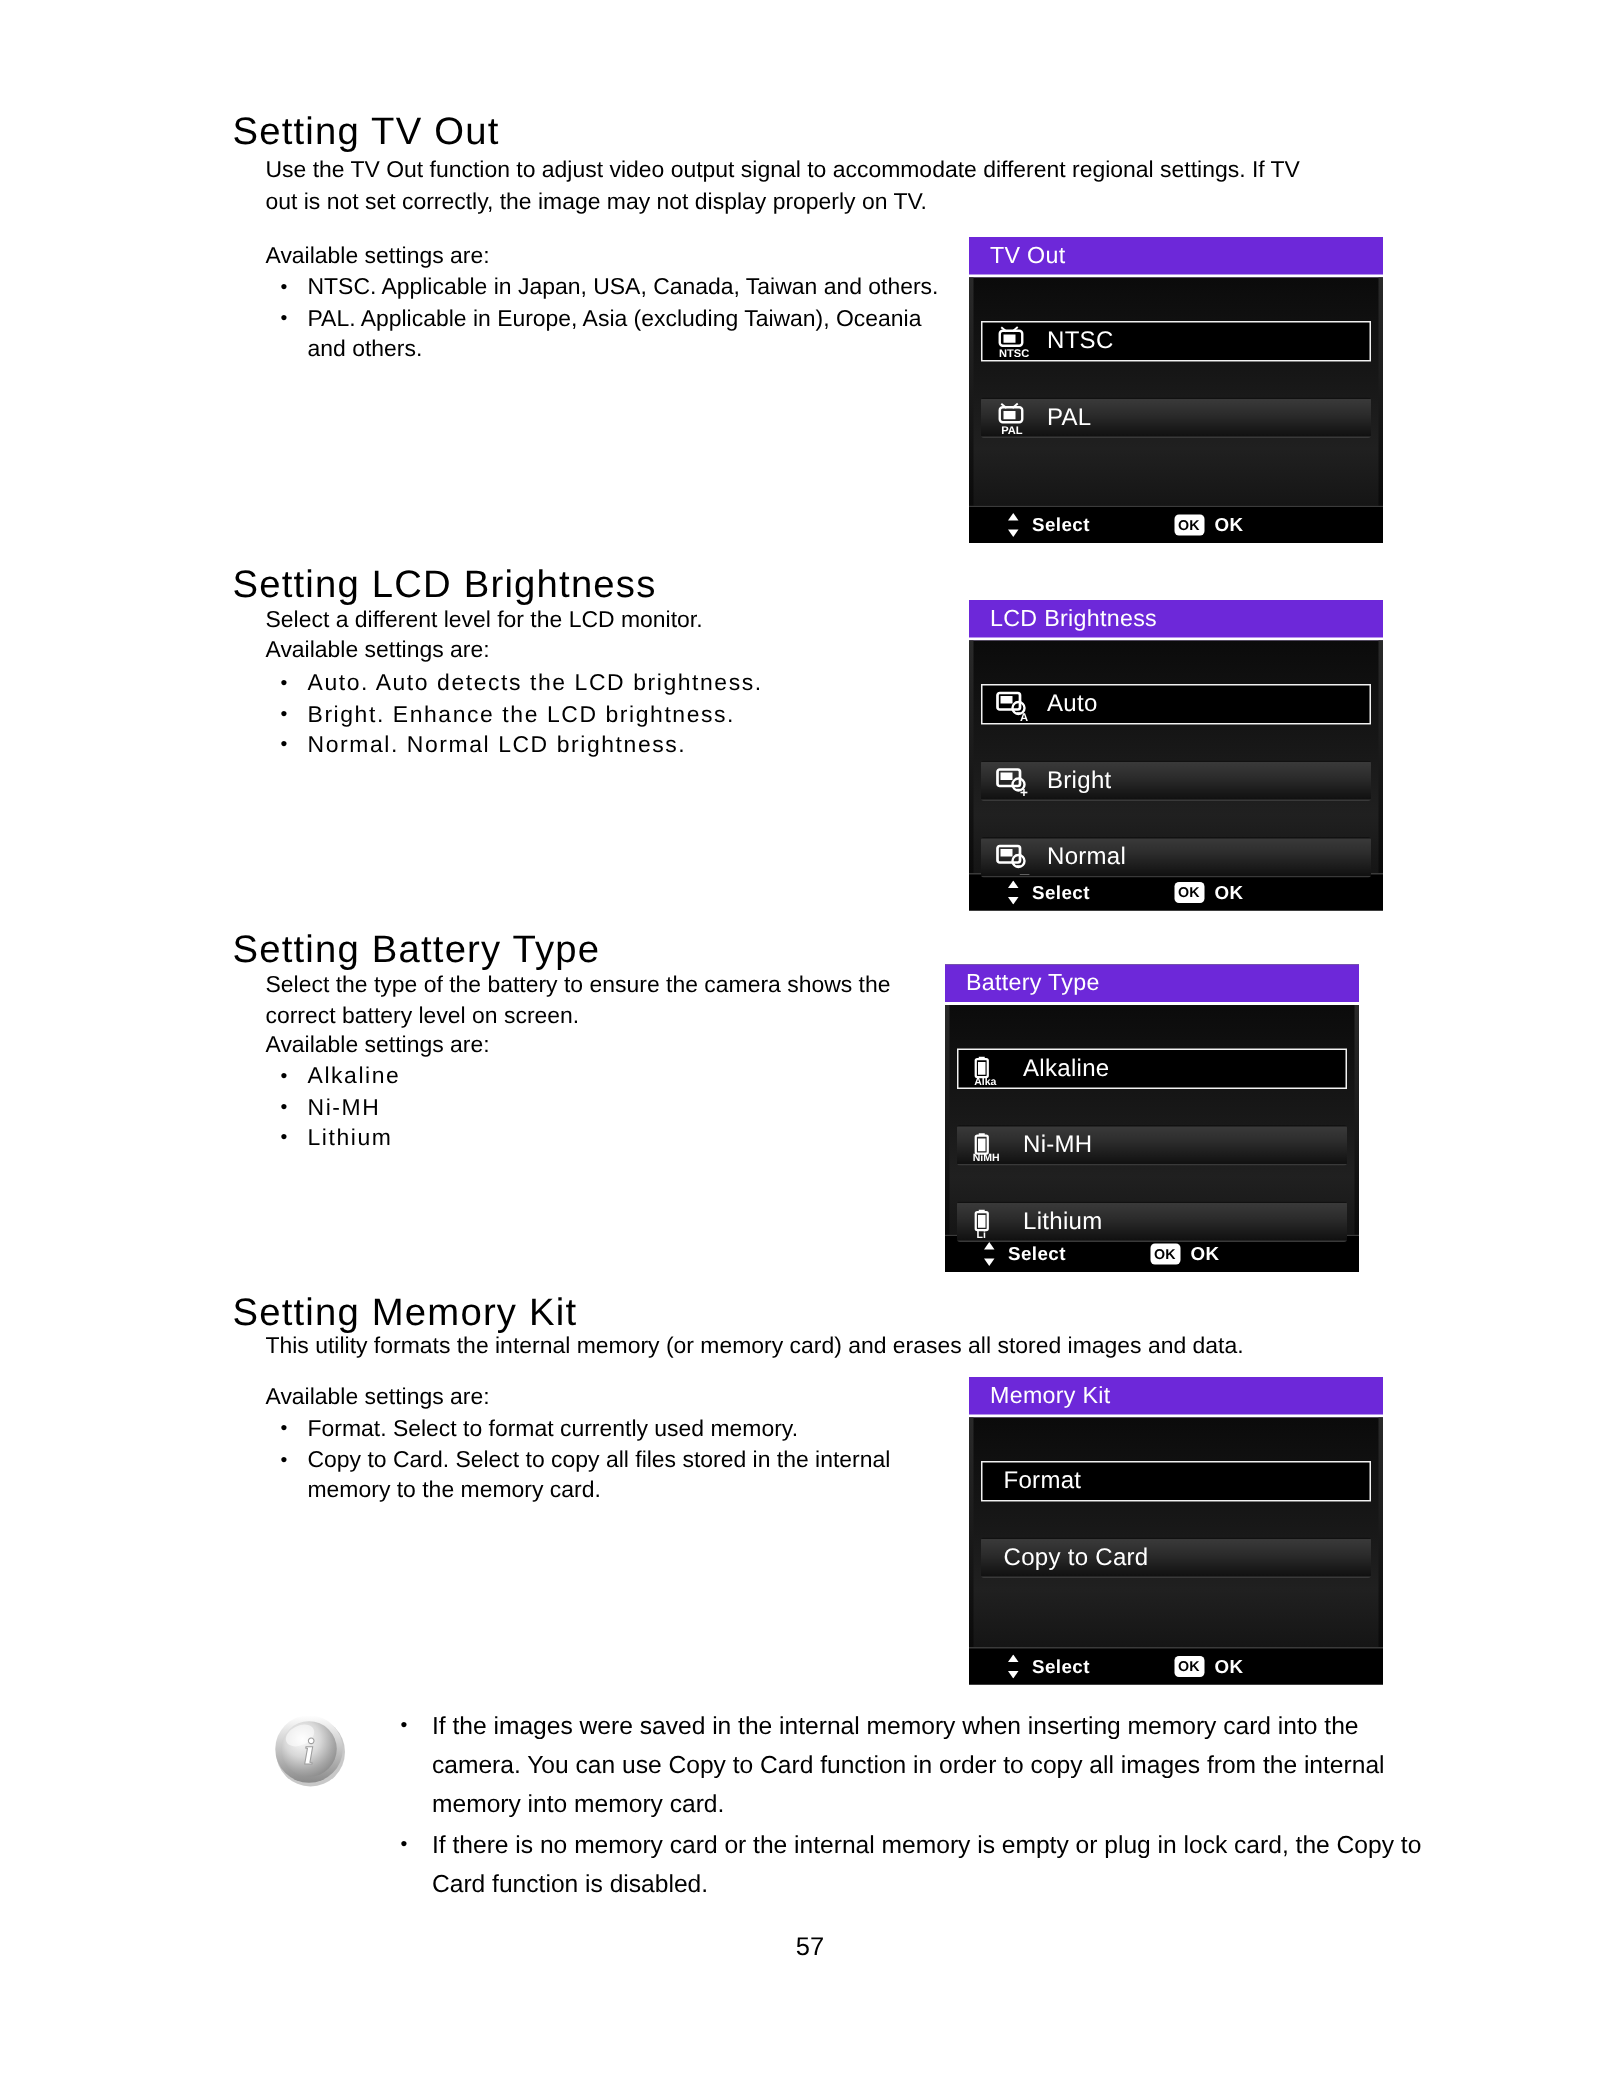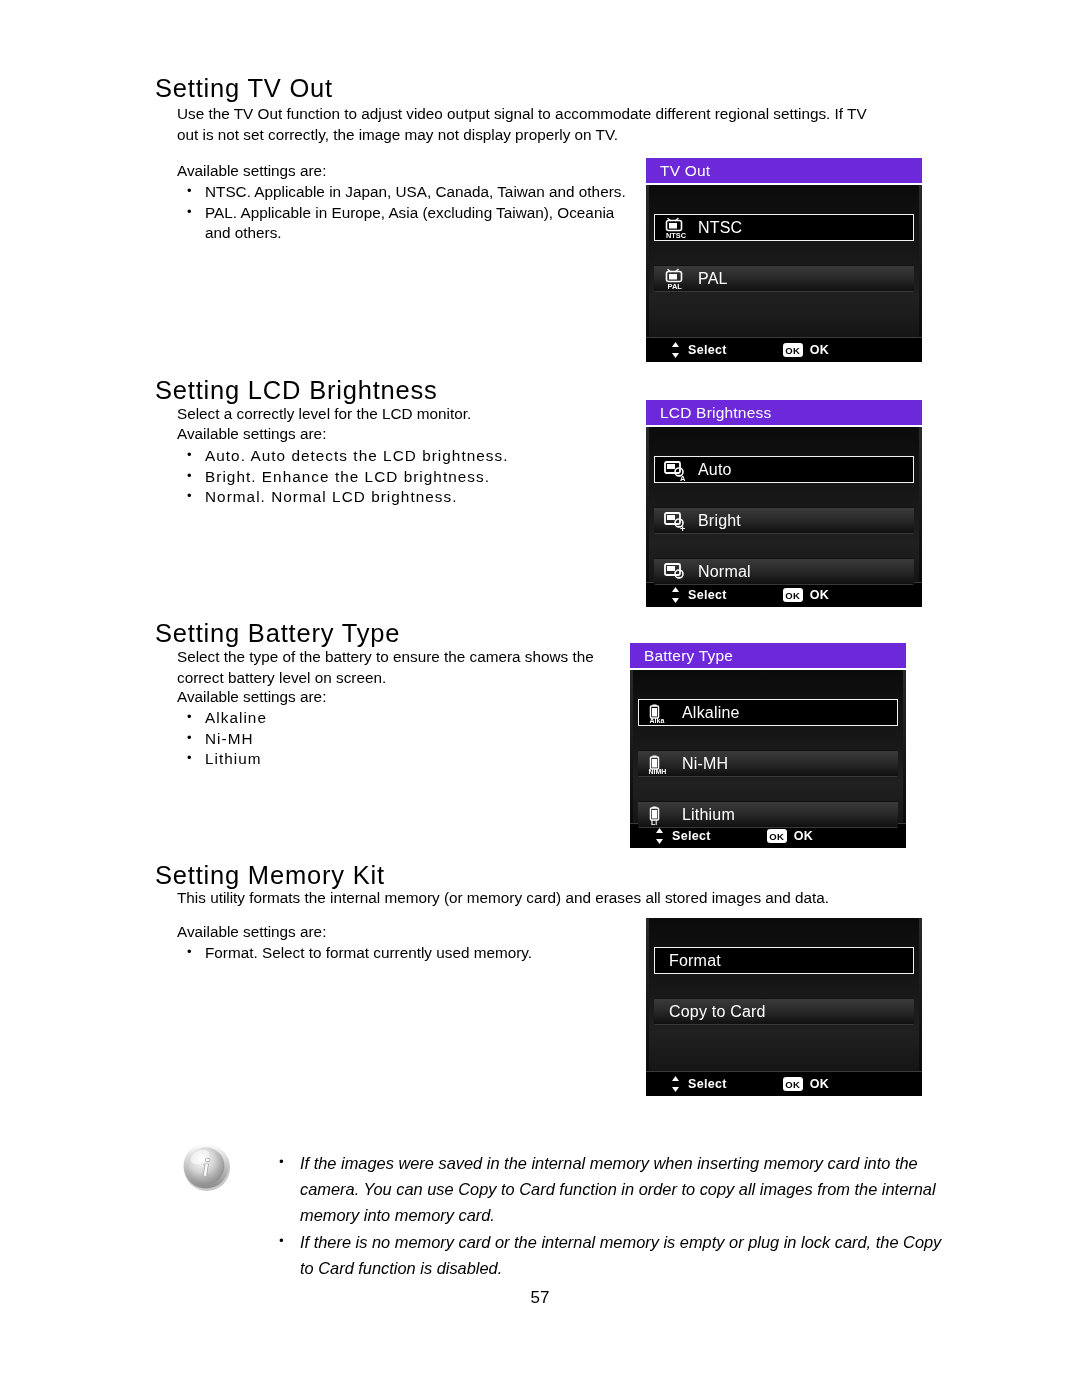--- a/index.html
+++ b/index.html
@@ -190,21 +190,21 @@
     left: 3px;
     top: 6px;
     width: 54px;
     height: 54px;
   }
   .note-body {
     margin-left: 78px;
     font-size: 16.4px;
     line-height: 26px;
   }
-  .note-body ul { list-style: none; margin: 16px; padding: 0; font-style: italic; }
+  .note-body ul { list-style: none; margin: 4px; padding: 0; }
   .note-body li {
     position: relative;
     padding-left: 29px;
     margin-bottom: 1px;
   }
   .note-body li::before {
     content: "\2022";
     position: absolute;
     left: 8px;
     top: -1px;
@@ -278,21 +278,21 @@
         <span class="foot-select">Select</span>
         <span class="ok-badge">OK</span>
         <span>OK</span>
       </div>
     </div>
   </div>
 
   <div class="section">
     <div class="sec-title" style="top:376px">Setting LCD Brightness</div>
 
-    <div class="body-col" style="top:404px">Select a correctly level for the LCD monitor.</div>
+    <div class="body-col" style="top:404px">Select a different level for the LCD monitor.</div>
 
     <div class="body-col" style="top:424px">Available settings are:</div>
 
     <ul class="bullets body-col" style="top:446px">
       <li class="term">Auto. Auto detects the LCD brightness.</li>
       <li class="term">Bright. Enhance the LCD brightness.</li>
       <li class="term">Normal. Normal LCD brightness.</li>
     </ul>
 
     <div class="lcd" style="left:646px; top:400px">
@@ -423,23 +423,25 @@
 
   <div class="section">
     <div class="sec-title" style="top:861px">Setting Memory Kit</div>
 
     <div class="body-col wide" style="top:888px; width:720px">This utility formats the internal memory (or memory card) and erases all stored images and data.</div>
 
     <div class="body-col" style="top:922px">Available settings are:</div>
 
     <ul class="bullets body-col" style="top:943px; width:470px">
       <li>Format. Select to format currently used memory.</li>
+      <li>Copy to Card. Select to copy all files stored in the internal memory to the memory card.</li>
     </ul>
 
     <div class="lcd" style="left:646px; top:918px">
+      <div class="lcd-title">Memory Kit</div>
       <div class="lcd-body" style="height:153px">
 
         <div class="opt selected noicon">
           <span class="opt-label">Format</span>
         </div>
 
         <div class="opt normal noicon">
           <span class="opt-label">Copy to Card</span>
         </div>
 

